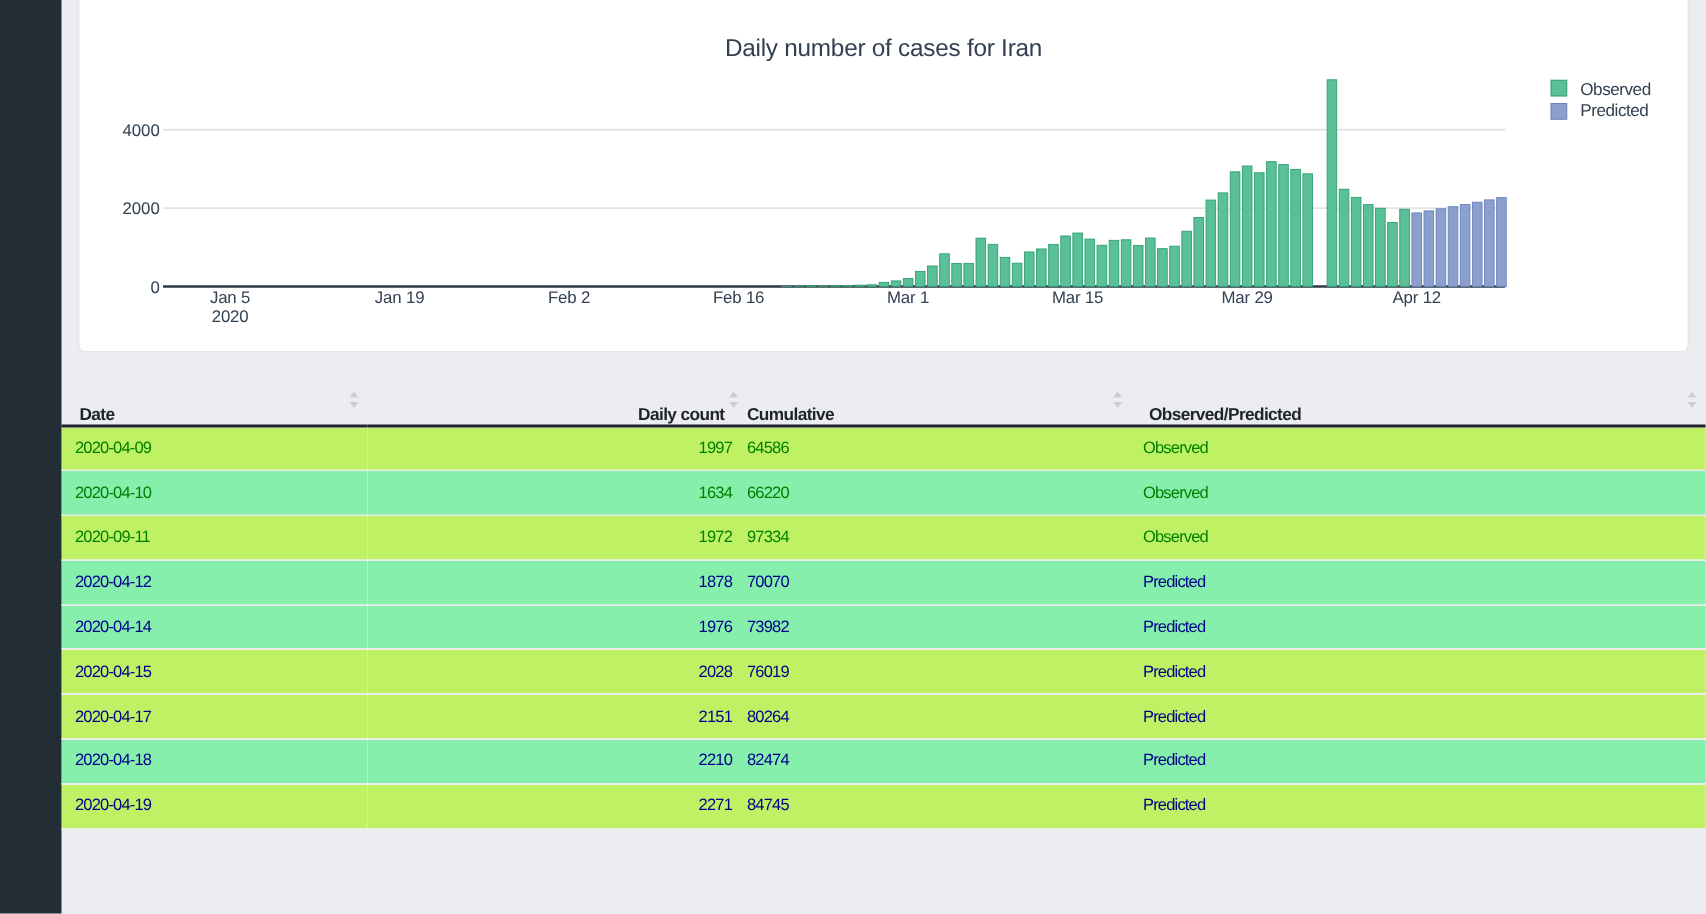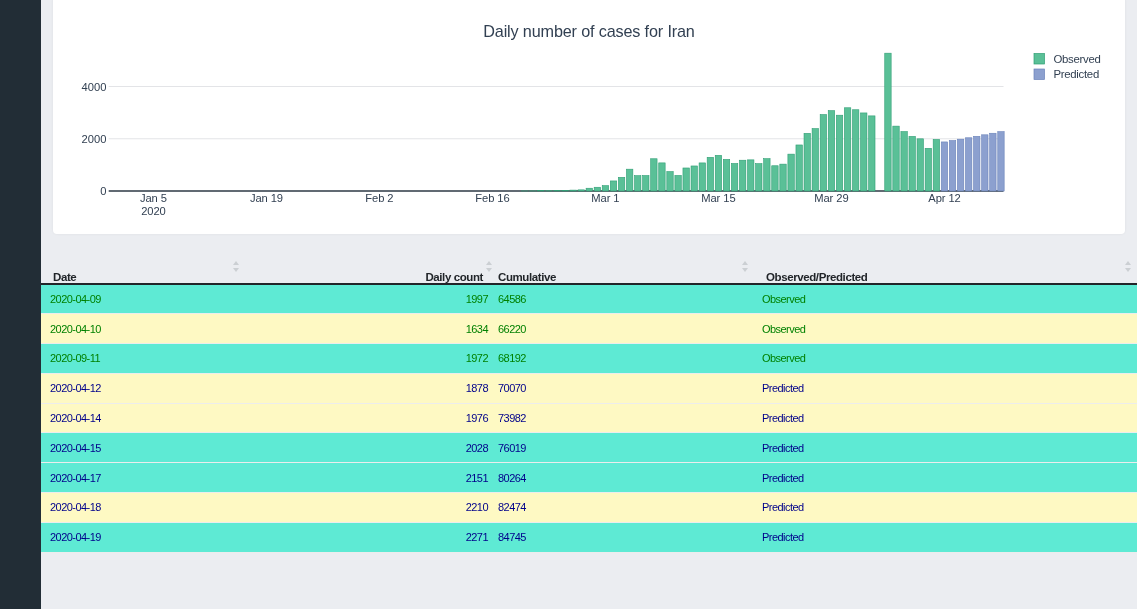--- a/index.html
+++ b/index.html
@@ -8,22 +8,22 @@
 #sidebar { position:absolute; left:0; top:0; width:41px; height:609px; background:#222d36; }
 #card { position:absolute; left:53px; top:-4px; width:1072px; height:238px;
   background:#ffffff; border-radius:4px; box-shadow:0 0 3px rgba(0,0,0,0.06); }
 #chartbox { position:absolute; left:0; top:4px; width:1072px; height:234px; }
 #tbl { position:absolute; left:41px; top:234px; width:1096px; }
 table { border-collapse:collapse; table-layout:fixed; width:1096px; }
 th, td { font-size:11px; overflow:hidden; white-space:nowrap; }
 thead th { height:50px; vertical-align:bottom; font-size:11.5px;
   letter-spacing:-0.4px; color:#212529; position:relative; }
 thead tr { border-bottom:2px solid #212529; }
-tbody tr { height:29.8px; border-bottom:1px solid #eceded; background:#fef9c3; }
-tbody tr.odd { background:#5eead4;margin-top:36px; }
+tbody tr { height:29.8px; border-bottom:1px solid #eceded; background:#86efac; }
+tbody tr.odd { background:#bef264;margin-top:36px; }
 td { letter-spacing:-0.55px; }
 .c1 { width:204px; text-align:left; padding-left:9px; }
 .c2 { width:253px; text-align:right; padding-right:10px; }
 .c3 { width:256px; text-align:left; padding-right:9px; }
 .c4 { text-align:left; padding-left:8px; }
 th.c1 { padding-left:12px; }
 th.c2 { padding-right:15px; }
 th.c3 { padding-right:15px; }
 th.c4 { padding-left:12px; }
 .obs { color:#008000; }
@@ -155,21 +155,21 @@
         </tr>
 <tr>
           <td class="c1 obs">2020-04-10</td>
           <td class="c2 obs">1634</td>
           <td class="c3 obs">66220</td>
           <td class="c4 obs">Observed</td>
         </tr>
 <tr class="odd">
           <td class="c1 obs">2020-09-11</td>
           <td class="c2 obs">1972</td>
-          <td class="c3 obs">68192</td>
+          <td class="c3 obs">97334</td>
           <td class="c4 obs">Observed</td>
         </tr>
 <tr>
           <td class="c1 pred">2020-04-12</td>
           <td class="c2 pred">1878</td>
           <td class="c3 pred">70070</td>
           <td class="c4 pred">Predicted</td>
         </tr>
 <tr>
           <td class="c1 pred">2020-04-14</td>

